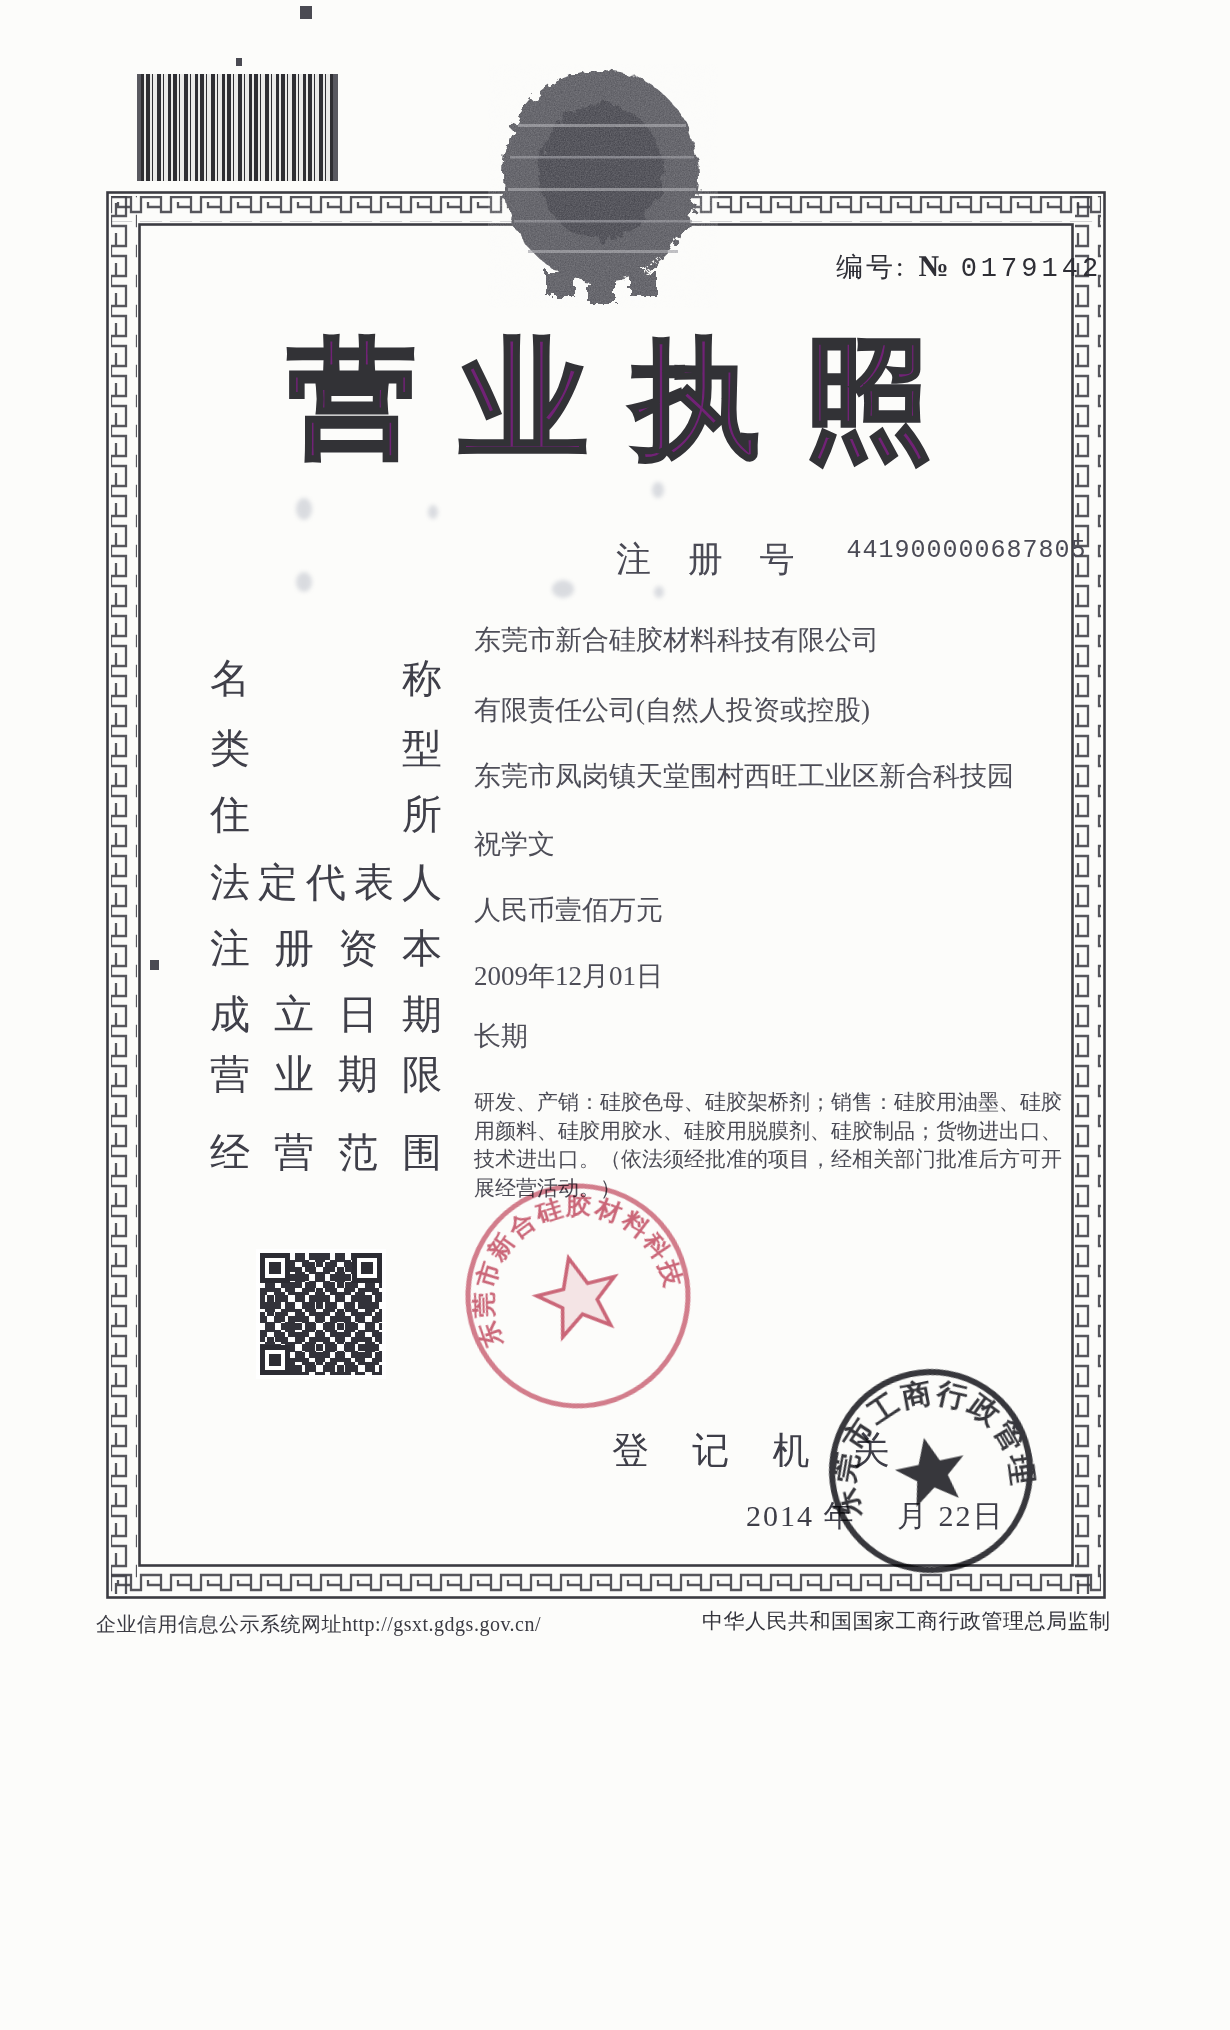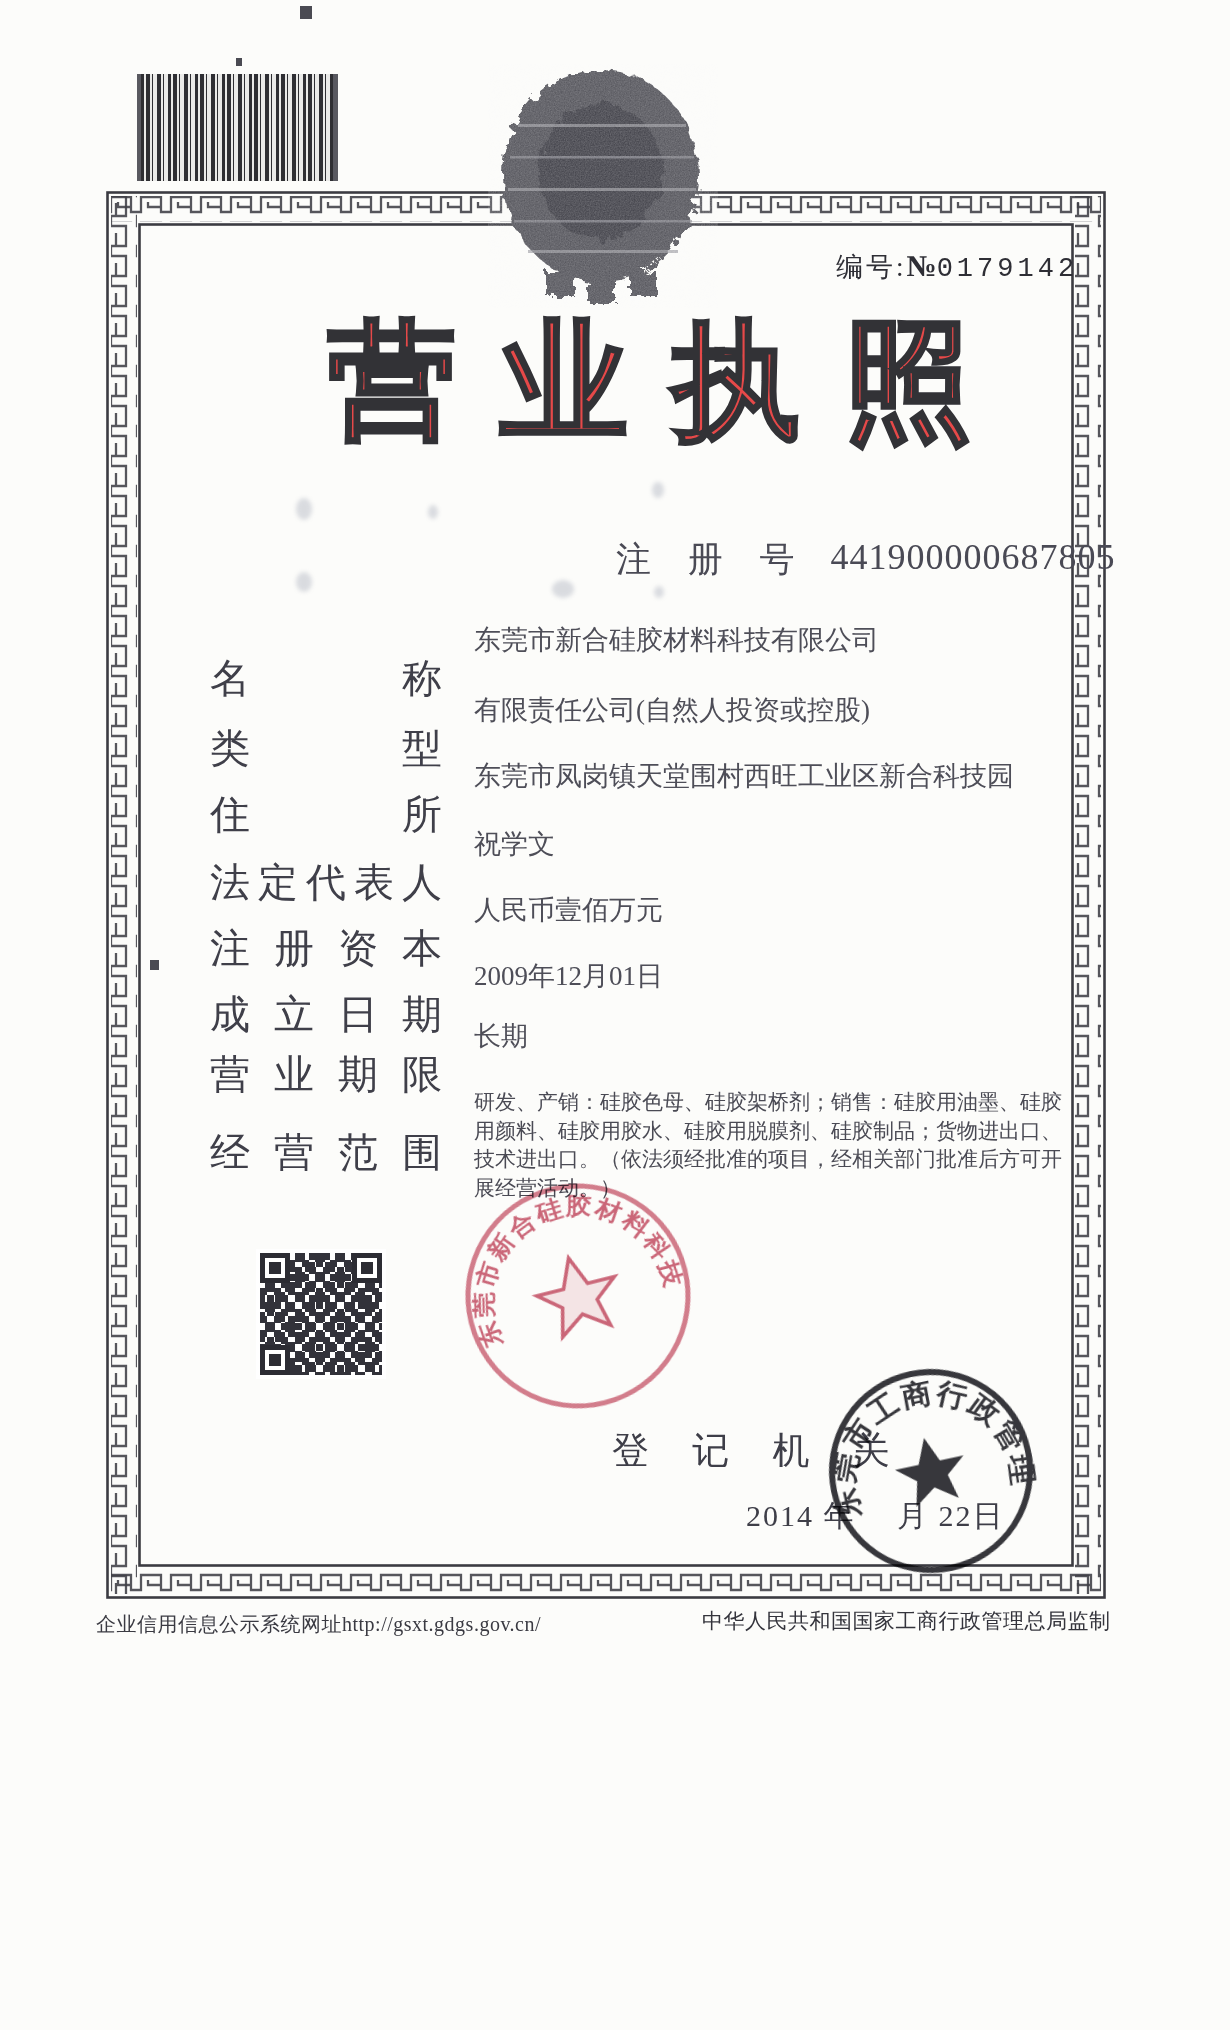--- a/index.html
+++ b/index.html
@@ -28,34 +28,34 @@
     border-left:4px solid #55555c;border-right:5px solid #55555c;
   }
 
   
   .emblem{left:488px;top:64px;width:230px;height:244px;z-index:3;}
 
   
   .frame{left:106px;top:191px;width:1000px;height:1408px;z-index:1;}
 
   
-  .serial{left:836px;top:249px;display:flex;align-items:baseline;z-index:4;color:#2e2e35;}
+  .serial{left:836px;top:249px;display:flex;align-items:baseline;gap:12px;z-index:4;color:#2e2e35;}
   .serial .lab{font-size:27px;letter-spacing:3px;}
   .serial .sym{font-size:30px;font-weight:bold;}
   .serial .num{font-size:27px;letter-spacing:4px;font-family:"Liberation Mono","DejaVu Sans Mono",monospace;}
 
   
-  .title{left:288px;top:312px;font-size:128px;line-height:1.1;font-weight:900;
-    letter-spacing:44px;color:#ef4444;z-index:4;white-space:nowrap;
-    -webkit-text-stroke:3px #2b2b30;filter:blur(.4px) contrast(.92);margin-left:40px;}
+  .title{left:288px;top:330px;font-size:128px;line-height:1.1;font-weight:900;
+    letter-spacing:44px;color:#701a75;z-index:4;white-space:nowrap;
+    -webkit-text-stroke:3px #2b2b30;filter:blur(.4px) contrast(.92);}
 
   
   .regline{left:616px;top:536px;display:flex;align-items:flex-start;z-index:4;}
   .regline .lab{font-size:35px;letter-spacing:14px;color:#4a4a55;}
-  .regline .num{font-size:36px;margin-left:22px;color:#4a4a55;letter-spacing:1px;}
+  .regline .num{font-size:25px;margin-left:38px;color:#4a4a55;letter-spacing:1px;font-family:Liberation Mono, monospace;}
 
   
   .frow{position:absolute;left:0;width:1130px;height:60px;z-index:4;}
   .flabel{position:absolute;left:210px;top:0;width:232px;font-size:40px;line-height:1.2;
     color:#3f3f49;text-align:justify;text-align-last:justify;font-weight:500;margin-top:43px;}
   .fvalue{position:absolute;left:474px;top:12px;width:610px;font-size:27px;line-height:1.25;color:#4e4e58;}
   .frow.scope .fvalue{top:2px;font-size:21px;line-height:28.5px;width:600px;color:#4a4a54;}
 
   
   .qr{left:256px;top:1249px;width:130px;height:130px;background:#fff;z-index:2;}

